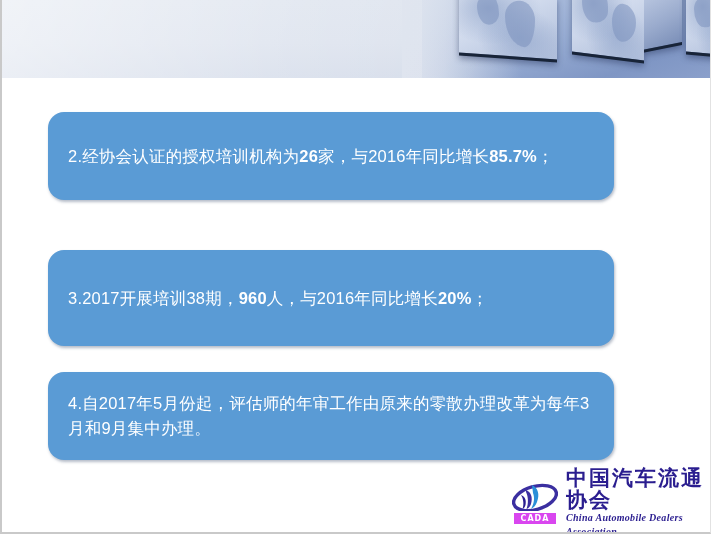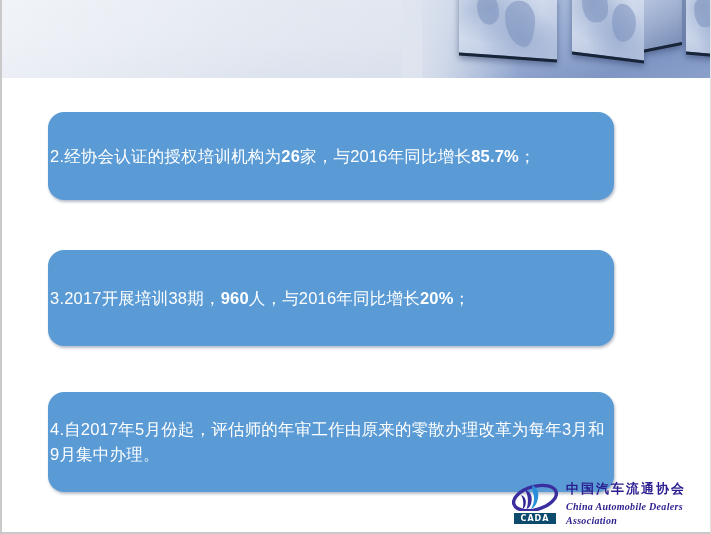--- a/index.html
+++ b/index.html
@@ -100,25 +100,25 @@
   .callout {
     position: absolute;
     left: 46px;
     width: 566px;
     background: #5a9bd5;
     border-radius: 16px;
     box-shadow: 1px 2px 3px rgba(60,80,110,0.38);
     box-sizing: border-box;
     display: flex;
     align-items: center;
-    padding: 0 2px;
+    padding: 0 20px;
   }
   #callout-1 { top: 112px; height: 88px; }
   #callout-2 { top: 250px; height: 96px; }
-  #callout-3 { top: 392px; height: 100px; }
+  #callout-3 { top: 372px; height: 88px; }
 
   .callout-text {
     color: #ffffff;
     font-size: 16.5px;
     line-height: 25px;
     letter-spacing: 0.2px;
     font-weight: 400;
     width: 100%;
   }
   .callout-text b { font-weight: 700; }
@@ -145,38 +145,38 @@
     top: 2px;
     width: 46px;
     height: 28px;
   }
   .emblem-cada {
     position: absolute;
     left: 4px;
     bottom: 1px;
     width: 42px;
     height: 11px;
-    background: #0c4a6e;
+    background: #d946ef;
     color: #ffffff;
     font-size: 8px;
     font-weight: 700;
     letter-spacing: 1px;
     text-align: center;
     line-height: 11px;
     font-family: "DejaVu Sans", sans-serif;
   }
   .logo-words {
     display: flex;
     flex-direction: column;
     justify-content: center;
     margin-left: 4px;
   }
   .logo-cn {
     color: #2a1d8f;
-    font-size: 13px;
+    font-size: 21px;
     font-weight: 700;
     letter-spacing: 2px;
     line-height: 22px;
     font-family: Liberation Sans, sans-serif;
   }
   .logo-en {
     color: #2a1d8f;
     font-size: 10px;
     font-style: italic;
     font-weight: 700;

